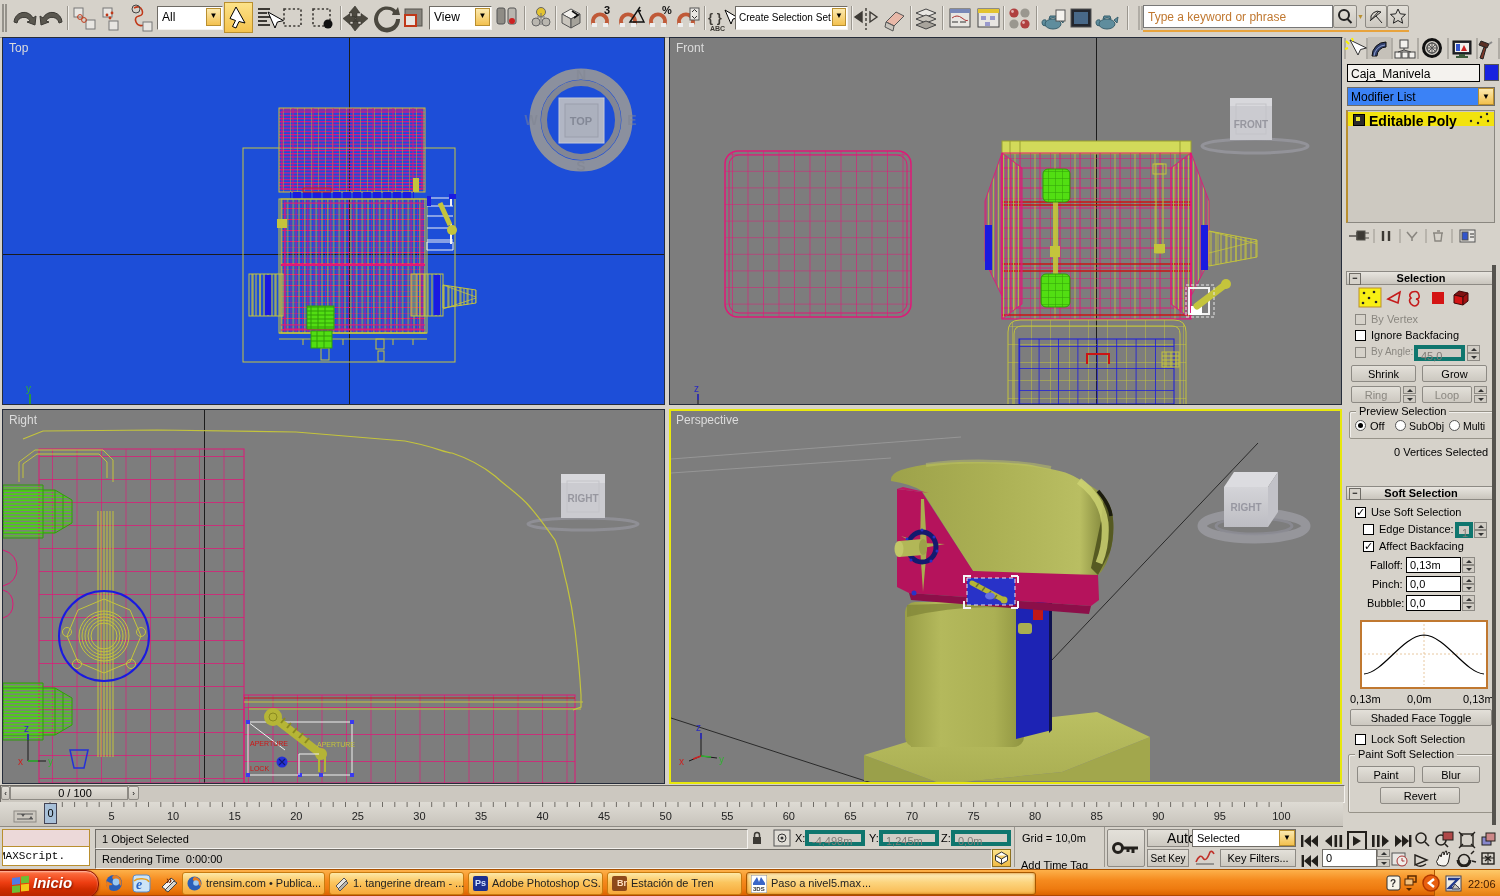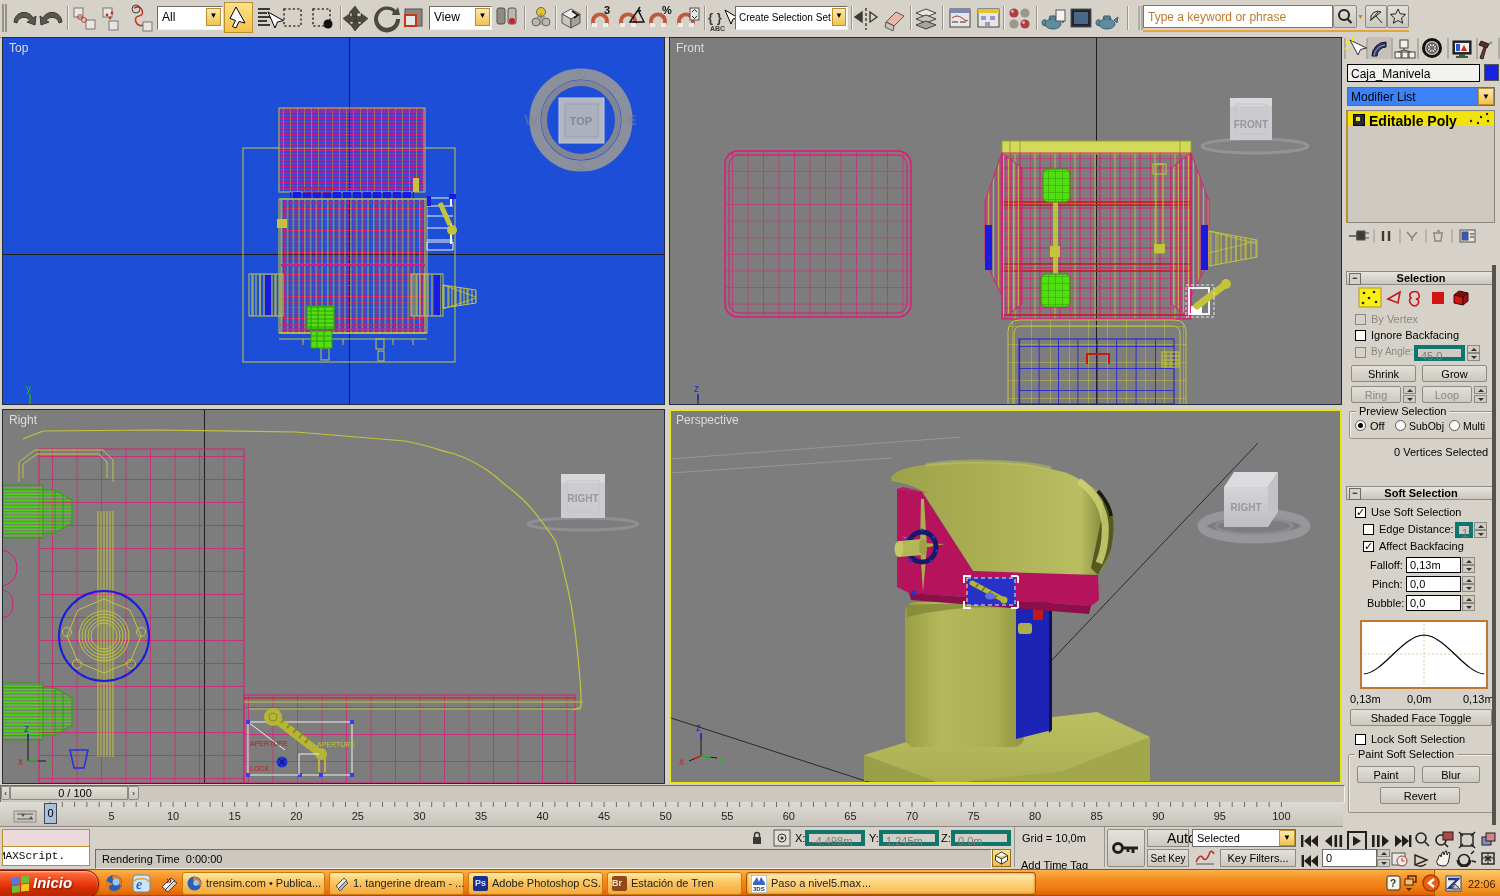--- a/index.html
+++ b/index.html
@@ -867,20 +867,23 @@
         <path d="M21 12 l2 3 2 -3 M29 17 l2 -3 2 3" fill="#555"></path>
       </g>
  </svg>
  <div class="abs" style="left:44px;top:1px;width:13px;height:21px;background:#a8c0d8;border:1px solid #445;box-sizing:border-box;text-align:center;font-size:11px;line-height:19px;">0</div>
 </div>
 
 <div id="statusbar" class="abs" style="left:0;top:827px;width:1500px;height:42px;background:#d6d2ca;">
  <div class="abs" style="left:2px;top:2px;width:88px;height:18px;background:#ecd9d9;border:1px solid #b98f2f;box-sizing:border-box;"></div>
  <div class="abs" style="left:2px;top:20px;width:88px;height:19px;background:#fff;border:1px solid #b98f2f;border-top:none;box-sizing:border-box;overflow:hidden;">
   <div class="abs" style="left:-4px;top:3px;font-family:'Liberation Mono',monospace;font-size:11px;">MAXScript.</div>
+ </div>
+ <div class="abs sunken" style="left:95px;top:2px;width:651px;height:18px;background:#ccc8c0;">
+  <div class="abs" style="left:6px;top:3px;">1 Object Selected</div>
  </div>
  <div class="abs sunken" style="left:95px;top:22px;width:895px;height:18px;background:#ccc8c0;">
   <div class="abs" style="left:6px;top:3px;">Rendering Time&nbsp;&nbsp;0:00:00</div>
  </div>
  <svg class="abs" style="left:748px;top:2px;" width="46" height="18">
       <g>
         <rect x="5" y="8" width="8" height="7" fill="#3d3a35"></rect>
         <path d="M6.5 8 v-2 a2.5 2.5 0 0 1 5 0 v2" fill="none" stroke="#3d3a35" stroke-width="1.5"></path>
         <rect x="26" y="1" width="16" height="16" fill="#e0ddd6" stroke="#555"></rect>
         <circle cx="34" cy="9" r="4" fill="none" stroke="#333"></circle>
@@ -1022,21 +1025,21 @@
         <path d="M2 10 l8 -8 3 3 -8 8 z" fill="#e8e6e0" stroke="#555"></path>
         <path d="M4 13 l8 -8 2 2 -8 8 z" fill="#b8b5ae" stroke="#555"></path>
       </svg>
   <div class="abs" style="left:23px;top:4px;font-size:11px;color:#222;white-space:nowrap;overflow:hidden;width:112px;">1. tangerine dream - ...</div>
  </div>
  <div class="abs" style="left:468px;top:2px;width:135px;height:23px;background:linear-gradient(#fde9a8,#fbc55e 45%,#f7a93a);border:1px solid #c87c10;border-radius:3px;box-sizing:border-box;">
   <div class="abs" style="left:4px;top:3px;width:15px;height:15px;background:#1b2f8e;border-radius:2px;color:#cfe0ff;font-size:9px;font-weight:bold;text-align:center;line-height:15px;">Ps</div>
   <div class="abs" style="left:23px;top:4px;font-size:11px;color:#222;white-space:nowrap;overflow:hidden;width:108px;">Adobe Photoshop CS...</div>
  </div>
  <div class="abs" style="left:607px;top:2px;width:135px;height:23px;background:linear-gradient(#fde9a8,#fbc55e 45%,#f7a93a);border:1px solid #c87c10;border-radius:3px;box-sizing:border-box;">
-  <div class="abs" style="left:4px;top:3px;width:15px;height:15px;background:#8e4a1b;border-radius:2px;color:#ffe0c0;font-size:9px;font-weight:bold;text-align:left;line-height:15px;">Br</div>
+  <div class="abs" style="left:4px;top:3px;width:15px;height:15px;background:#8e4a1b;border-radius:2px;color:#ffe0c0;font-size:9px;font-weight:bold;text-align:right;line-height:15px;">Br</div>
   <div class="abs" style="left:23px;top:4px;font-size:11px;color:#222;white-space:nowrap;overflow:hidden;width:108px;">Estación de Tren</div>
  </div>
  <div class="abs" style="left:746px;top:2px;width:290px;height:23px;background:linear-gradient(#fdeec0,#fcd47e 45%,#f9b950);border:1px solid #a85800;border-radius:3px;box-sizing:border-box;box-shadow:inset 0 0 3px #c87000;">
   <svg class="abs" style="left:4px;top:2px;" width="16" height="18">
         <rect x="0" y="0" width="16" height="18" fill="#fff" stroke="#888"></rect>
         <path d="M2 8 l4 -6 2 5 2 -5 4 6 v2 h-12 z" fill="#3a66c8"></path>
         <text x="2" y="16" font-size="6" font-weight="bold" fill="#333">3DS</text>
       </svg>
   <div class="abs" style="left:24px;top:4px;font-size:11px;color:#222;">Paso a nivel5.max</div>
   <div class="abs" style="left:115px;top:4px;font-size:11px;color:#222;">...</div>

